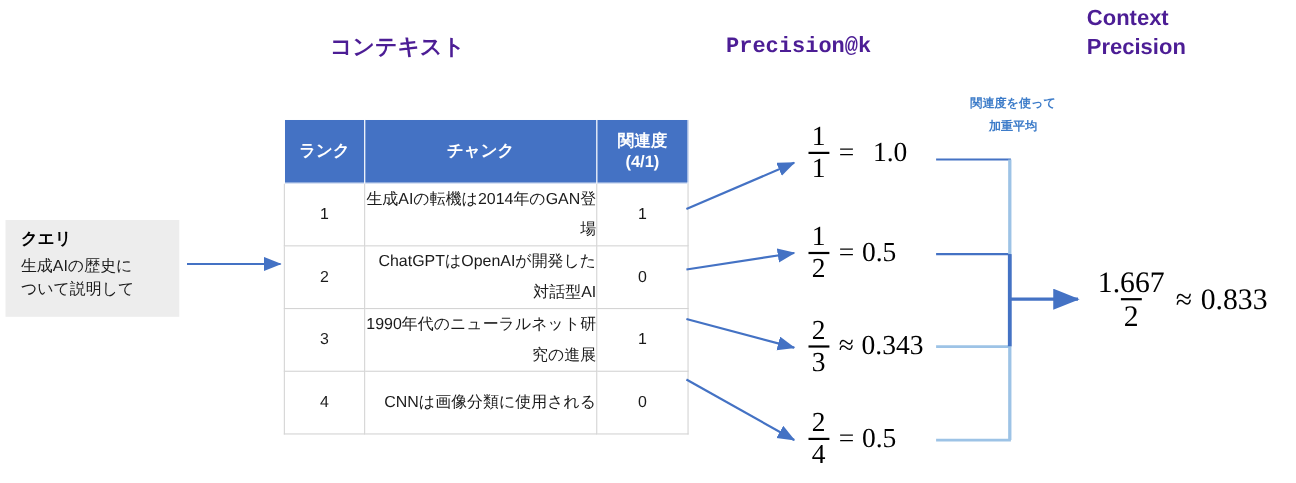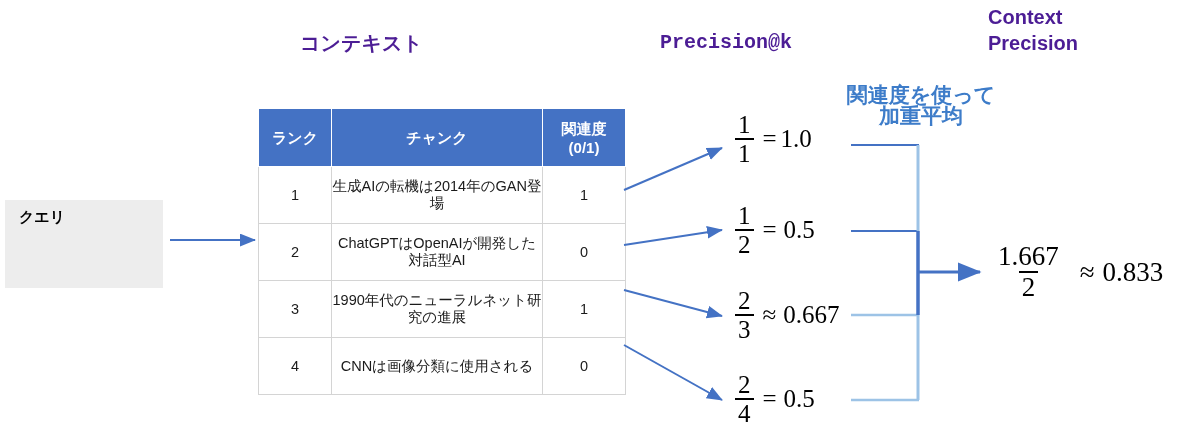--- a/index.html
+++ b/index.html
@@ -54,21 +54,21 @@
     line-height:19px;white-space:pre-line;
   }
   .col-rank{width:72px;}
   .col-chunk{width:210px;}
   .col-rel{width:82px;}
   #context-table tbody td{
     height:56px;font-size:14.5px;color:#1a1a1a;
   }
   .cell-rank,.cell-rel{text-align:center;font-size:15px;}
   .cell-chunk{
-    text-align:center;padding:0 8px;line-height:17px;
+    text-align:right;padding:0 8px;line-height:28px;
   }
 
   
   .mathrow{
     font-family:"Liberation Serif","DejaVu Serif",serif;
     font-size:25px;color:#000;
     display:flex;align-items:center;
   }
   .frac{
     display:inline-flex;flex-direction:column;
@@ -83,51 +83,53 @@
   #math-2{left:735px;top:203px;}
   #math-3{left:735px;top:288px;}
   #math-4{left:735px;top:372px;}
 
   #math-result{
     left:995px;top:243px;
     font-family:"Liberation Serif","DejaVu Serif",serif;
     font-size:27px;color:#000;
     display:flex;align-items:center;
   }
-  #math-result .frac{margin-right:18px;}
+  #math-result .frac{margin-right:7px;}
 
   
   #weighted-note{
     left:828px;top:84px;width:186px;
-    color:#3d7cc9;font-weight:bold;font-size:21px;
+    color:#3d7cc9;font-weight:bold;font-size:11px;
     text-align:center;line-height:21px;white-space:pre-line;
   }
 
   
   #connectors{left:0;top:0;width:1178px;height:439px;pointer-events:none;}
 </style>
 </head>
 <body>
 
 <div class="abs title" id="title-context">コンテキスト</div>
 <div class="abs title" id="title-precision">Precision@k</div>
 <div class="abs title" id="title-context-precision">Context
 Precision</div>
 
 <div class="abs" id="query-box">
   <div id="query-label">クエリ</div>
+  <div id="query-text">生成AIの歴史に
+ついて説明して</div>
 </div>
 
 <table class="abs" id="context-table">
   <thead>
     <tr>
       <th class="col-rank">ランク</th>
       <th class="col-chunk">チャンク</th>
       <th class="col-rel">関連度
-(0/1)</th>
+(4/1)</th>
     </tr>
   </thead>
   <tbody>
     <tr>
       <td class="cell-rank">1</td>
       <td class="cell-chunk">生成AIの転機は2014年のGAN登場</td>
       <td class="cell-rel">1</td>
     </tr>
     <tr>
       <td class="cell-rank">2</td>
@@ -146,39 +148,39 @@
     </tr>
   </tbody>
 </table>
 
 <div class="abs mathrow" id="math-1">
   <span class="frac">
     <span class="num">1</span>
     <span class="den">1</span>
   </span>
   <span class="eqpart">=</span>
-  <span class="eqpart" style="margin-left:4px">1.0</span>
+  <span class="eqpart" style="margin-left:17px">1.0</span>
 </div>
 
 <div class="abs mathrow" id="math-2">
   <span class="frac">
     <span class="num">1</span>
     <span class="den">2</span>
   </span>
   <span class="eqpart">=</span>
   <span class="eqpart" style="margin-left:7px">0.5</span>
 </div>
 
 <div class="abs mathrow" id="math-3">
   <span class="frac">
     <span class="num">2</span>
     <span class="den">3</span>
   </span>
   <span class="eqpart">≈</span>
-  <span class="eqpart" style="margin-left:7px">0.667</span>
+  <span class="eqpart" style="margin-left:7px">0.343</span>
 </div>
 
 <div class="abs mathrow" id="math-4">
   <span class="frac">
     <span class="num">2</span>
     <span class="den">4</span>
   </span>
   <span class="eqpart">=</span>
   <span class="eqpart" style="margin-left:7px">0.5</span>
 </div>

